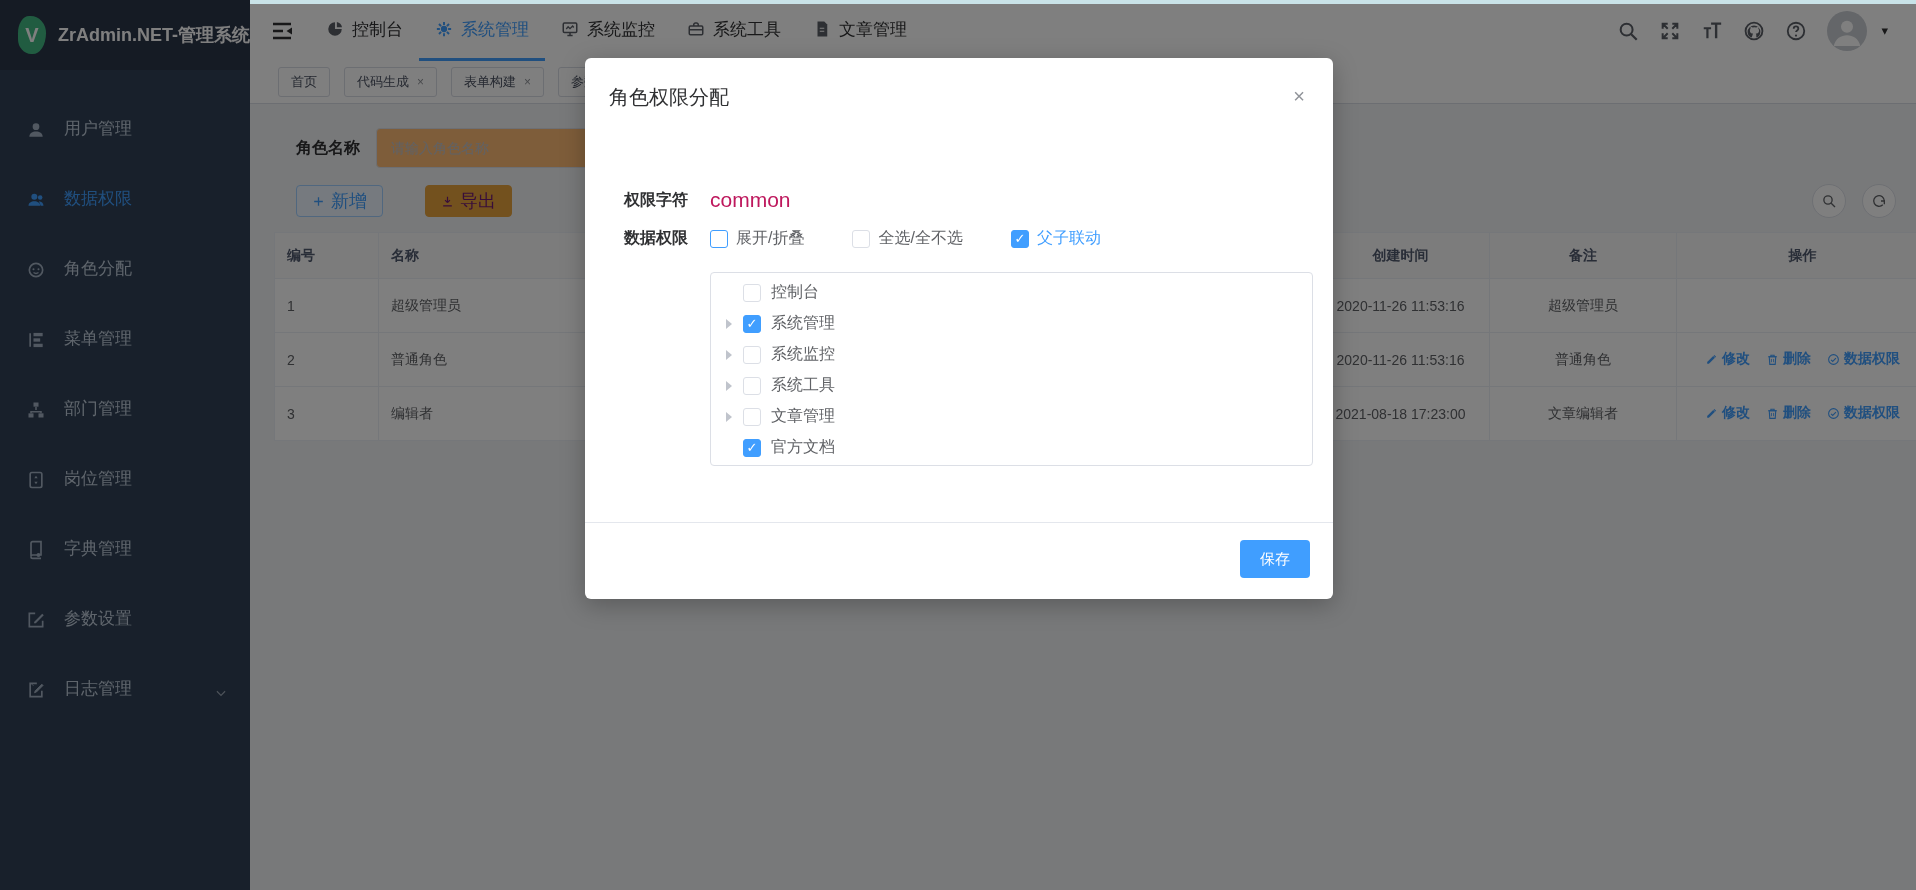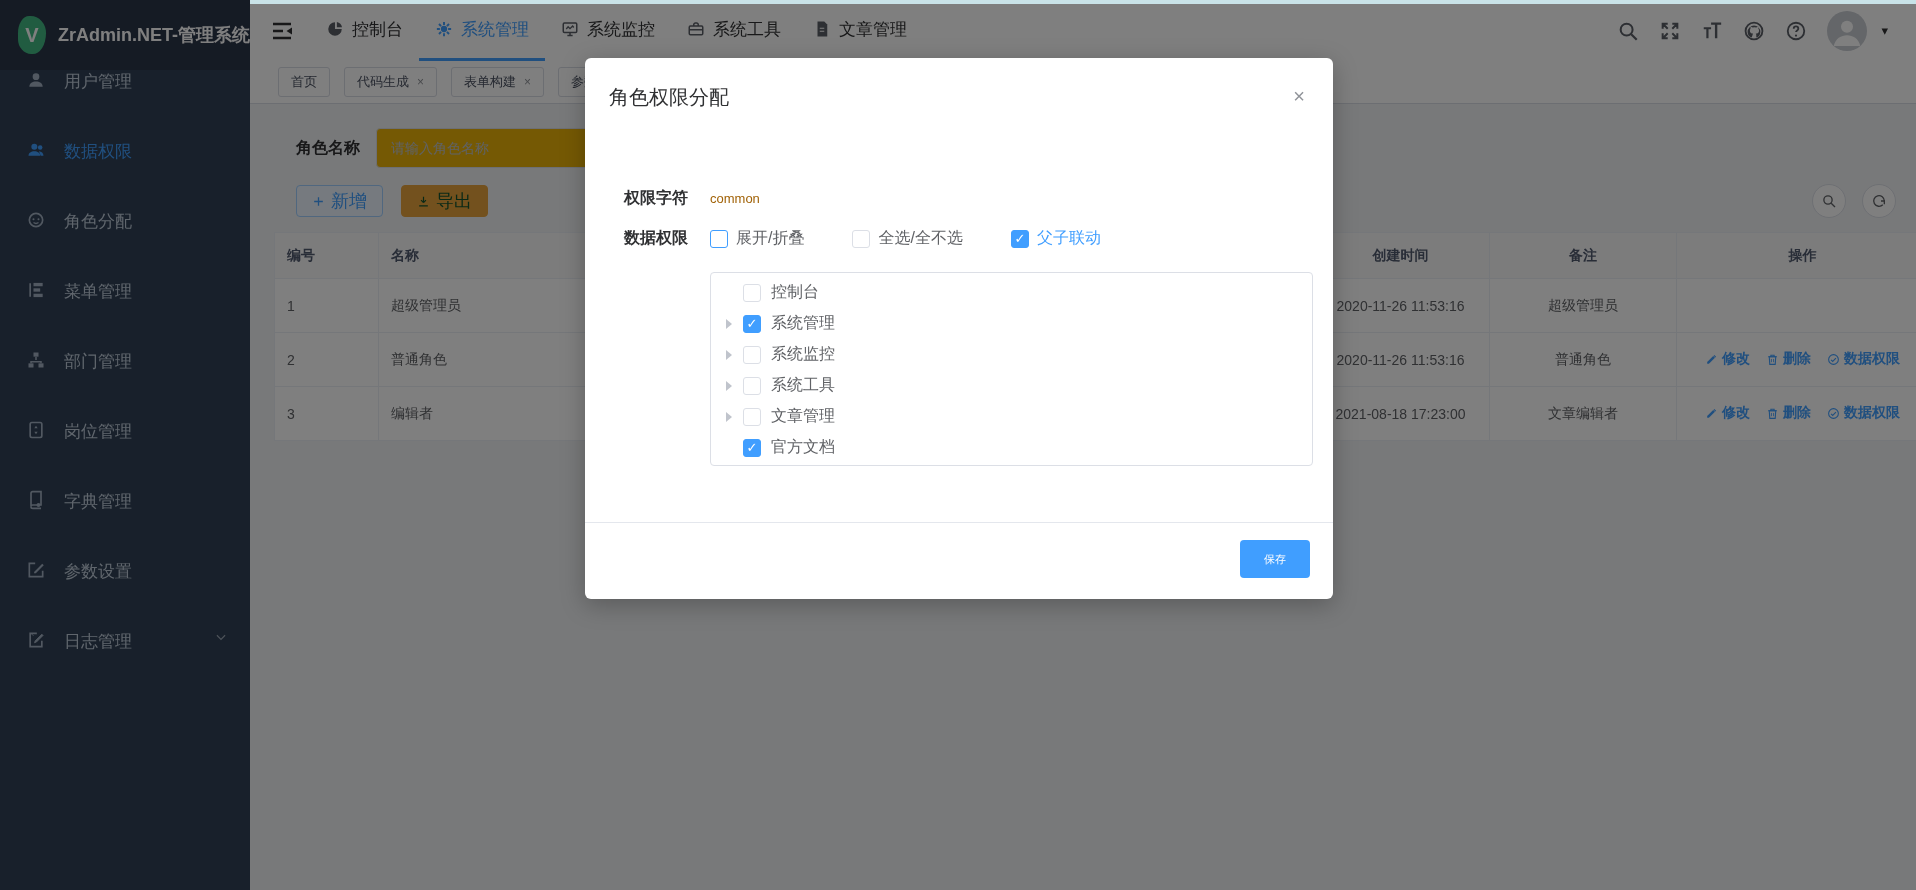--- a/index.html
+++ b/index.html
@@ -6,21 +6,21 @@
   body { font-family:"Liberation Sans","DejaVu Sans",sans-serif; background:#555; }
   .screen { position:relative; width:1916px; height:890px; background:#f0f2f5; overflow:hidden; }
 
   
   .sidebar { position:absolute; left:0; top:0; width:250px; height:890px; background:#304156; z-index:10; }
   .logo-bar { height:70px; background:#2b3649; display:flex; align-items:center; padding-left:18px; }
   .logo-mark { width:38px; height:38px; background:#42b983; border-radius:42% 58% 50% 50%/48% 48% 58% 42%;
                display:flex; align-items:center; justify-content:center; color:#fff; font-weight:bold; font-size:20px; }
   .logo-title { color:#fff; font-size:18px; font-weight:bold; margin-left:12px; white-space:nowrap; }
   .menu { }
-  .s-item { height:70px; display:flex; align-items:flex-start; padding-left:26px; cursor:pointer; position:relative; }
+  .s-item { height:70px; display:flex; align-items:flex-end; padding-left:26px; cursor:pointer; position:relative; }
   .s-item .s-icon { width:20px; height:20px; color:#a3b1c2; display:inline-flex; }
   .s-item .s-icon svg { width:20px; height:20px; }
   .s-item .s-label { color:#bfcbd9; font-size:17px; margin-left:18px; }
   .s-item.active .s-label, .s-item.active .s-icon { color:#409eff; }
   .s-item .chev { position:absolute; right:22px; color:#9aa5b3; display:inline-flex; }
   .s-item .chev svg { width:14px; height:14px; }
 
   
   .main { position:absolute; left:250px; top:0; right:0; bottom:0; }
   .header { height:61px; background:#fff; display:flex; align-items:stretch; padding-left:20px; }
@@ -43,27 +43,27 @@
 
   
   .tabbar { height:43px; background:#fff; border-bottom:1px solid #d8dce5; display:flex; align-items:center; padding-left:28px; gap:14px; }
   .tab { height:30px; display:flex; align-items:center; padding:7px 12px; border:1px solid #d8dce5; background:#fff; border-radius:3px; font-size:13px; color:#495060; cursor:pointer; white-space:nowrap; }
   .tab .tab-x { margin-left:8px; color:#909399; font-size:12px; cursor:pointer; }
 
   
   .content { padding:24px 6px 0 24px; position:relative; }
   .form-area { padding-left:22px; display:flex; align-items:center; }
   .f-label { font-size:16px; font-weight:bold; color:#303133; margin-right:16px; }
-  .f-input { width:240px; height:40px; border:1px solid #dcdfe6; border-radius:4px; background:#eab308; padding:0 14px; font-size:14px; color:#606266; font-family:inherit; }
+  .f-input { width:240px; height:40px; border:1px solid #dcdfe6; border-radius:4px; background:#fdba74; padding:0 14px; font-size:14px; color:#606266; font-family:inherit; }
   .f-input::placeholder { color:#bfc4cc; }
   .btn-row { padding-left:22px; margin-top:16px; display:flex; align-items:center; }
   .btn { height:32px; border-radius:4px; font-size:18px; display:inline-flex; align-items:center; gap:6px; padding:0 15px; cursor:pointer; border:1px solid transparent; font-family:inherit; }
   .btn svg { width:13px; height:13px; }
   .btn-add { background:#ecf5ff; border-color:#a0cfff; color:#409eff; }
-  .btn-export { background:#e6a23c; border-color:#e6a23c; color:#14532d; margin-left:18px; }
+  .btn-export { background:#e6a23c; border-color:#e6a23c; color:#701a75; margin-left:42px; }
   .round-btns { margin-left:auto; display:flex; gap:16px; padding-right:14px; }
   .r-btn { width:34px; height:34px; border-radius:50%; border:1px solid #dcdfe6; background:#fff; color:#606266; display:flex; align-items:center; justify-content:center; cursor:pointer; }
   .r-btn svg { width:16px; height:16px; }
 
   
   .tbl-wrap { margin-top:14px; }
   table.grid { border-collapse:collapse; table-layout:fixed; width:1654px; background:#fff; }
   table.grid th, table.grid td { border:1px solid #ebeef5; font-size:14px; overflow:hidden; white-space:nowrap; }
   table.grid th { height:46px; background:#f8f8f9; color:#515a6e; font-weight:bold; text-align:center; }
   table.grid td { height:54px; color:#606266; text-align:center; }
@@ -76,35 +76,35 @@
   .progress-strip { position:absolute; left:250px; top:0; width:1666px; height:4px; background:#c9e3e8; z-index:150; }
 
   
   .modal { position:absolute; left:585px; top:58px; width:748px; height:541px; background:#fff; border-radius:6px;
            box-shadow:0 6px 24px rgba(0,0,0,.25); z-index:200; }
   .m-title { position:absolute; left:24px; top:26px; font-size:20px; color:#303133; }
   .m-close { position:absolute; right:28px; top:28px; font-size:20px; color:#909399; cursor:pointer; line-height:1; }
   .m-row1 { position:absolute; left:39px; top:130px; display:flex; align-items:center; }
   .m-row2 { position:absolute; left:39px; top:170px; display:flex; align-items:center; }
   .m-label { width:86px; font-size:16px; font-weight:bold; color:#303133; }
-  .m-value { font-size:13px; color:#a16207; }
+  .m-value { font-size:21px; color:#be185d; }
   .opt-row { display:flex; align-items:center; gap:48px; margin-left:0; }
   .opt { display:flex; align-items:center; gap:8px; cursor:pointer; }
   .opt-label { font-size:16px; color:#606266; }
   .opt.checked .opt-label { color:#409eff; }
   .cbx { width:18px; height:18px; border:1px solid #dcdfe6; border-radius:3px; background:#fff; display:inline-flex; align-items:center; justify-content:center; flex:0 0 18px; }
   .cbx.focus { border-color:#409eff; }
   .cbx.checked { background:#409eff; border-color:#409eff; color:#fff; font-size:13px; }
   .tree-box { position:absolute; left:125px; top:214px; width:603px; height:194px; border:1px solid #dcdfe6; border-radius:4px; background:#fff; padding-top:4px; overflow:hidden; }
   .t-row { height:31px; display:flex; align-items:center; padding-left:12px; cursor:pointer; }
   .t-caret { width:12px; display:inline-flex; justify-content:center; margin-right:8px; }
   .t-caret .tri { width:0; height:0; border-left:6px solid #c0c4cc; border-top:5px solid transparent; border-bottom:5px solid transparent; }
   .t-label { font-size:16px; color:#606266; margin-left:10px; }
   .m-footline { position:absolute; left:0; right:0; top:464px; border-top:1px solid #e4e7ed; }
-  .m-save { position:absolute; top:482px; right:23px; width:70px; height:38px; background:#409eff; border:none; border-radius:4px; color:#fff; font-size:11px; cursor:pointer; font-family:inherit; }
+  .m-save { position:absolute; top:482px; right:23px; width:70px; height:38px; background:#409eff; border:none; border-radius:4px; color:#fff; font-size:15px; cursor:pointer; font-family:inherit; }
 </style>
 </head>
 <body>
 
 <div class="screen">
 
   <aside class="sidebar">
     <div class="logo-bar">
       <div class="logo-mark">V</div>
       <div class="logo-title">ZrAdmin.NET-管理系统</div>

